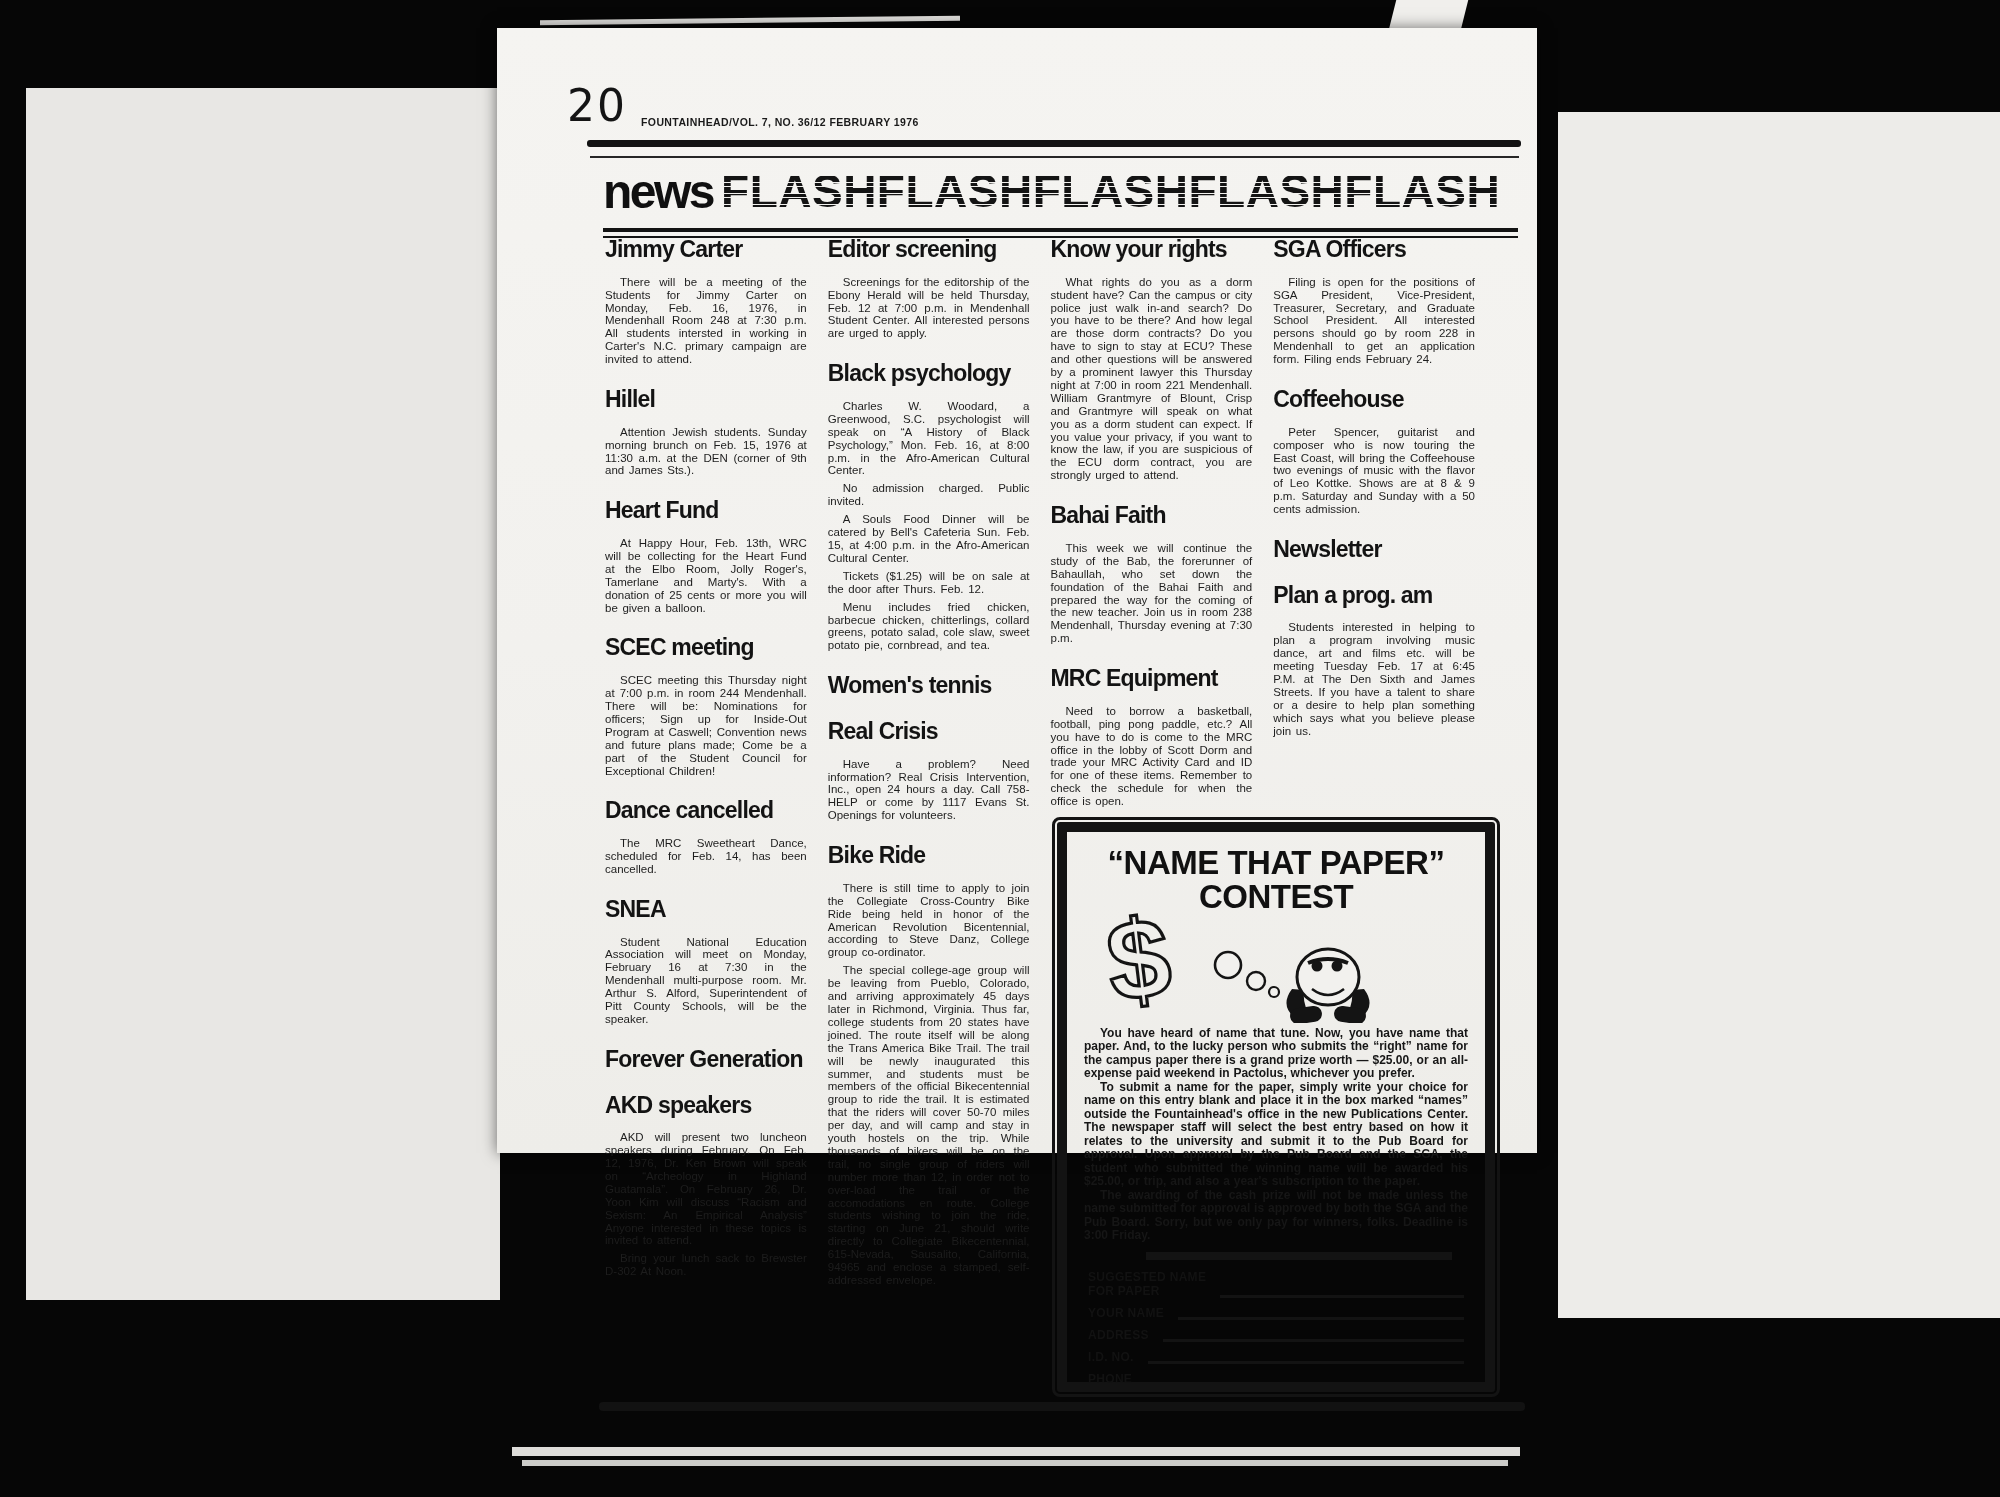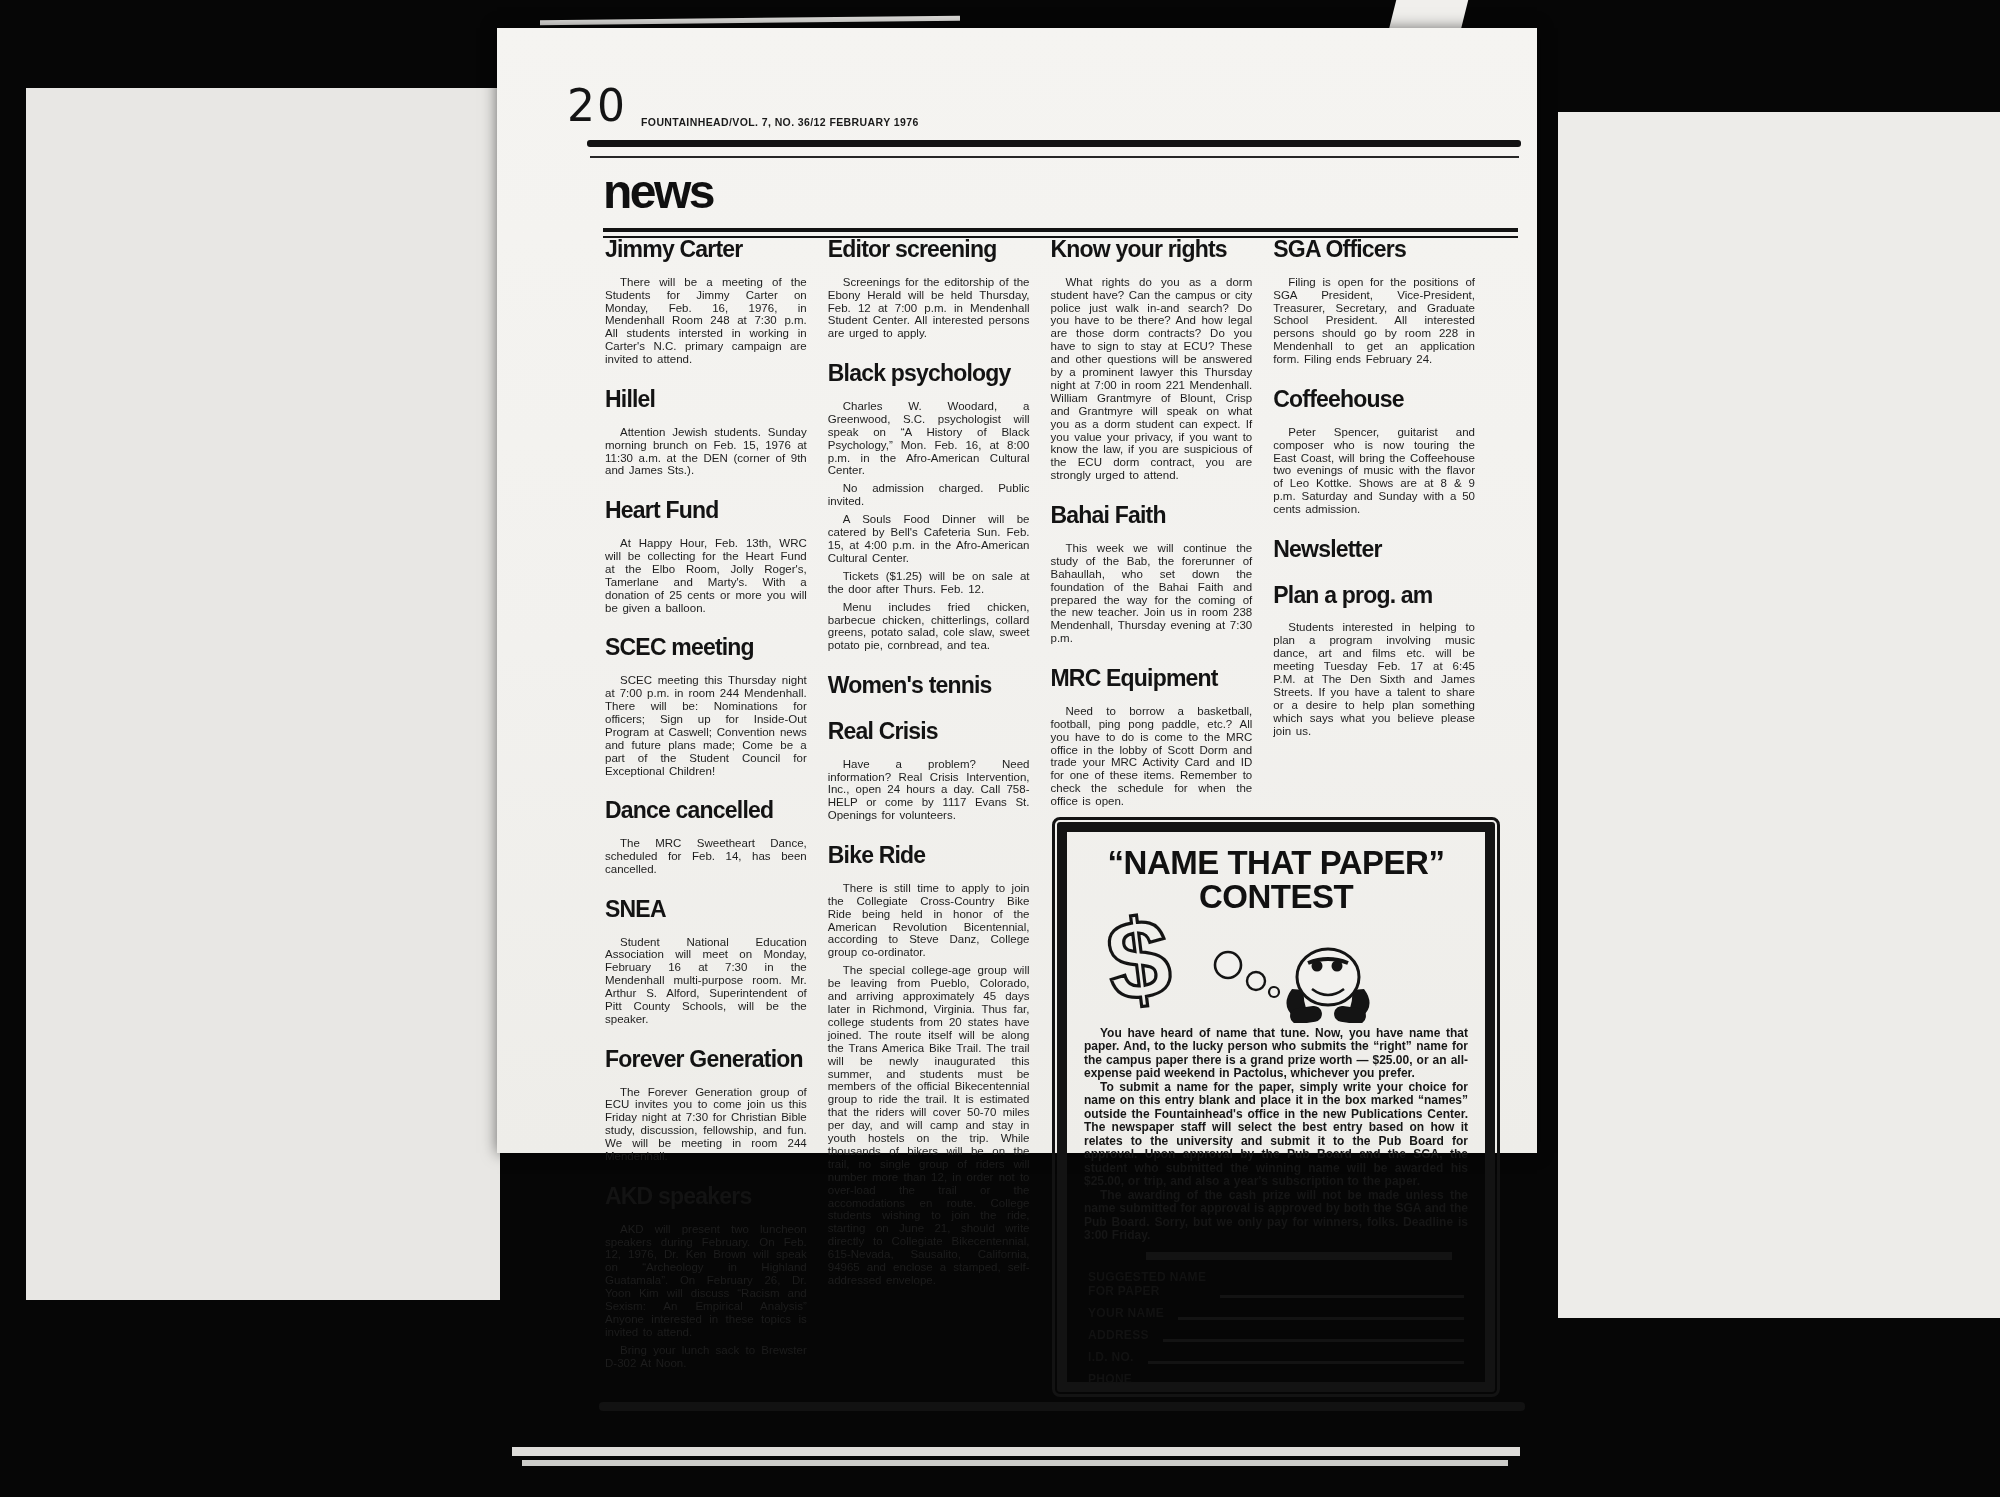--- a/index.html
+++ b/index.html
@@ -80,40 +80,40 @@
 <div class="sheet-under2"></div>
 
 <div class="page">
   <div class="page-number">20</div>
   <div class="masthead">FOUNTAINHEAD/VOL. 7, NO. 36/12 FEBRUARY 1976</div>
   <div class="rule-thick-top"></div>
   <div class="rule-thin-top"></div>
 
   <div class="banner">
     <span class="banner-news">news</span>
+    <span class="banner-flash">FLASHFLASHFLASHFLASHFLASH</span>
   </div>
   <div class="rule-double-a"></div>
   <div class="rule-double-b"></div>
 
   <div class="news-columns">
       <div class="col">
         <h2 class="headline">Jimmy Carter</h2>
         <p class="body-text">There will be a meeting of the Students for Jimmy Carter on Monday, Feb. 16, 1976, in Mendenhall Room 248 at 7:30 p.m. All students intersted in working in Carter's N.C. primary campaign are invited to attend.</p>
         <h2 class="headline">Hillel</h2>
         <p class="body-text">Attention Jewish students. Sunday morning brunch on Feb. 15, 1976 at 11:30 a.m. at the DEN (corner of 9th and James Sts.).</p>
         <h2 class="headline">Heart Fund</h2>
         <p class="body-text">At Happy Hour, Feb. 13th, WRC will be collecting for the Heart Fund at the Elbo Room, Jolly Roger's, Tamerlane and Marty's. With a donation of 25 cents or more you will be given a balloon.</p>
         <h2 class="headline">SCEC meeting</h2>
         <p class="body-text">SCEC meeting this Thursday night at 7:00 p.m. in room 244 Mendenhall. There will be: Nominations for officers; Sign up for Inside-Out Program at Caswell; Convention news and future plans made; Come be a part of the Student Council for Exceptional Children!</p>
         <h2 class="headline">Dance cancelled</h2>
         <p class="body-text">The MRC Sweetheart Dance, scheduled for Feb. 14, has been cancelled.</p>
         <h2 class="headline">SNEA</h2>
         <p class="body-text">Student National Education Association will meet on Monday, February 16 at 7:30 in the Mendenhall multi-purpose room. Mr. Arthur S. Alford, Superintendent of Pitt County Schools, will be the speaker.</p>
         <h2 class="headline">Forever Generation</h2>
-        <p class="body-text">The Forever Generation group of ECU invites you to come join us this Friday night at 7:30 for Christian Bible study, discussion, fellowship, and fun. We will be meeting in room 244 Mendenhall.</p>
         <h2 class="headline">AKD speakers</h2>
         <p class="body-text">AKD will present two luncheon speakers during February. On Feb. 12, 1976, Dr. Ken Brown will speak on “Archeology in Highland Guatamala”. On February 26, Dr. Yoon Kim will discuss “Racism and Sexism:  An Empirical Analysis” Anyone interested in these topics is invited to attend.</p>
         <p class="body-text">Bring your lunch sack to Brewster D-302 At Noon.</p>
       </div>
       <div class="col">
         <h2 class="headline">Editor screening</h2>
         <p class="body-text">Screenings for the editorship of the Ebony Herald will be held Thursday, Feb. 12 at 7:00 p.m. in Mendenhall Student Center. All interested persons are urged to apply.</p>
         <h2 class="headline">Black psychology</h2>
         <p class="body-text">Charles W. Woodard, a Greenwood, S.C. psychologist will speak on “A History of Black Psychology,” Mon. Feb. 16, at 8:00 p.m. in the Afro-American Cultural Center.</p>
         <p class="body-text">No admission charged. Public invited.</p>

